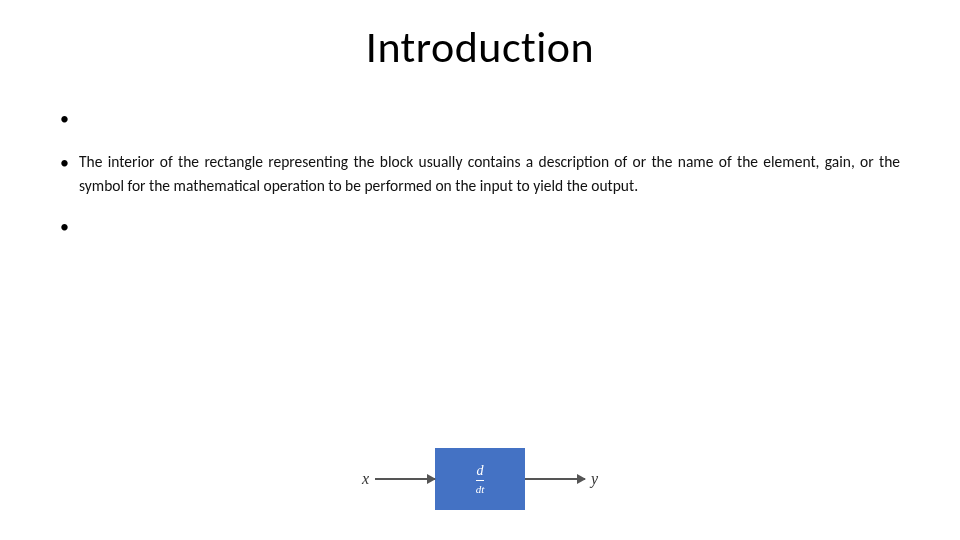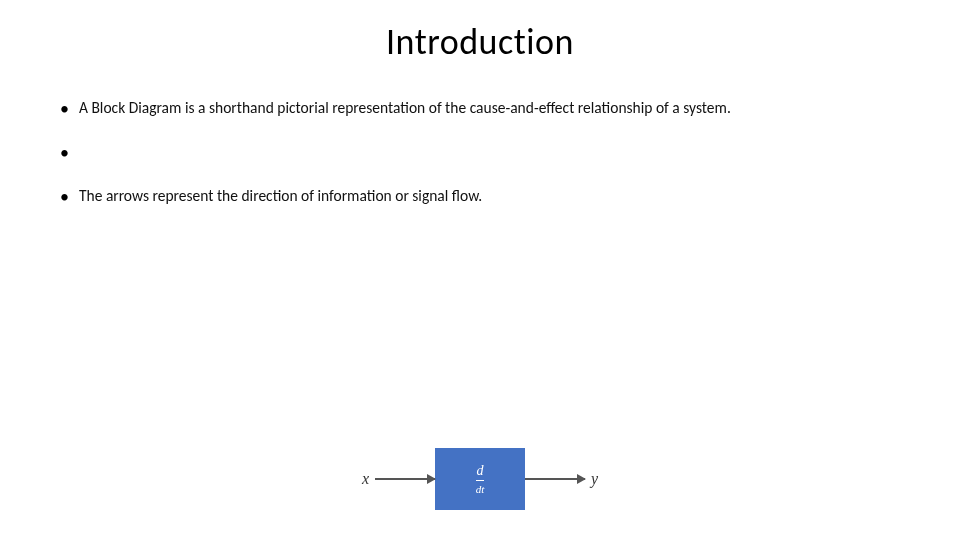--- a/index.html
+++ b/index.html
@@ -20,21 +20,21 @@
       width: 960px;
       height: 540px;
       background: #ffffff;
       padding: 20px 60px 30px 60px;
       display: flex;
       flex-direction: column;
     }
 
     .slide-title {
       text-align: center;
-      font-size: 36px;
+      font-size: 44px;
       font-weight: 400;
       color: #000000;
       margin-bottom: 24px;
       font-family: 'Calibri', Arial, sans-serif;
       letter-spacing: 0.5px;
     }
 
     .bullet-list {
       list-style: none;
       flex: 1;
@@ -156,28 +156,27 @@
   </style>
 </head>
 <body>
 
 <div class="slide">
   <h1 class="slide-title">Introduction</h1>
 
   <ul class="bullet-list">
     <li class="bullet-item">
       <span class="bullet-dot">•</span>
-      <span class="bullet-text">A Block Diagram is a shorthand pictorial representation of the cause-and-effect relationship of a system.</span>
     </li>
     <li class="bullet-item">
       <span class="bullet-dot">•</span>
+      <span class="bullet-text">The interior of the rectangle representing the block usually contains a description of or the name of the element, gain, or the symbol for the mathematical operation to be performed on the input to yield the output.</span>
     </li>
     <li class="bullet-item">
       <span class="bullet-dot">•</span>
-      <span class="bullet-text">The arrows represent the direction of information or signal flow.</span>
     </li>
   </ul>
 
   <div class="diagram-area">
     <span class="diagram-label-x">x</span>
     <div class="diagram-arrow-left">
       <div class="arrow-line"></div>
     </div>
     <div class="diagram-box">
       <div class="box-fraction">

